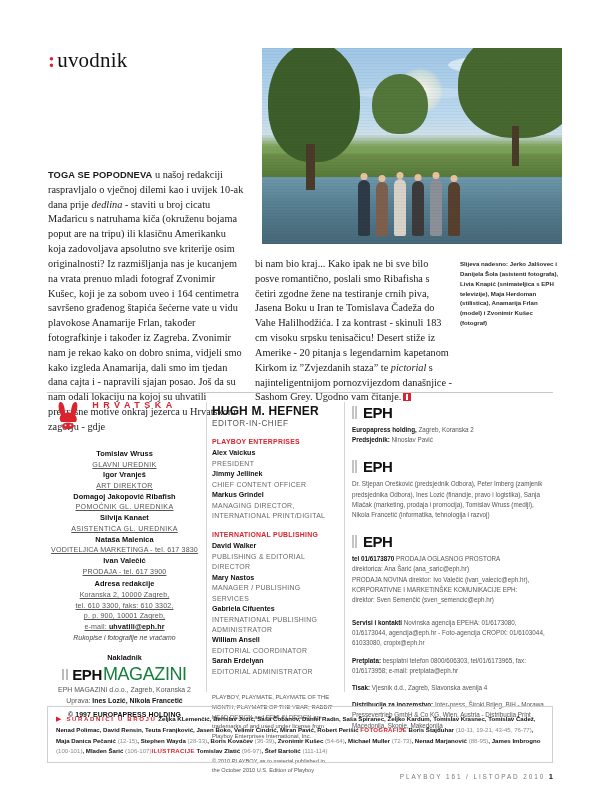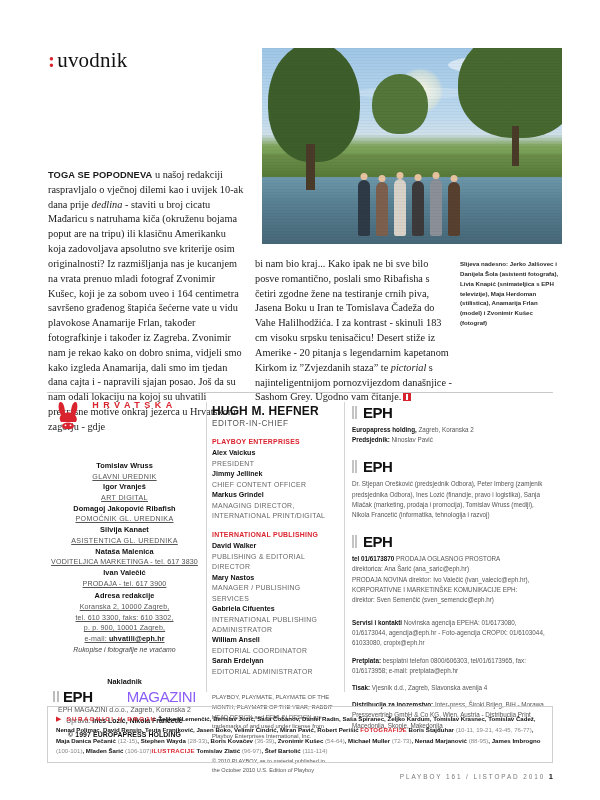--- a/index.html
+++ b/index.html
@@ -95,37 +95,37 @@
   .pb-word {
     font-family:"Liberation Sans", sans-serif; font-weight:700; font-size:25px;
     color:#d9232e; letter-spacing:-0.5px; line-height:30px; padding-left:20px;
   }
   .bunny { position:absolute; left:8px; top:1px; width:26px; height:28px; }
   .pb-sub {
     font-family:"Liberation Sans", sans-serif; font-weight:700; font-size:9px;
     color:#d9232e; letter-spacing:4.5px; margin-top:-2px; padding-left:20px;
   }
 
-  .staff { margin-top:25px; }
+  .staff { margin-top:13px; }
   .staff .nm { font-size:7.4px; font-weight:700; color:#111; line-height:1.45; letter-spacing:.05px;}
   .staff .rl { font-size:7.1px; color:#555; line-height:1.5; letter-spacing:.35px;text-decoration:underline; }
   .staff .rl.small { letter-spacing:.15px; }
   .staff .rl b { color:#111; font-weight:700; }
   .staff .it { font-size:6.9px; color:#444; font-style:italic; line-height:1.5; }
 
-  .naklad { margin-top:22px; }
+  .naklad { margin-top:10px; }
   .naklad .nm { font-size:7.3px; font-weight:700; color:#111; }
   .eph-magazini {
     display:flex; align-items:center; justify-content:center; gap:1px; margin-top:2px;
   }
   .eph-mark { display:inline-block; width:9px; height:11px; position:relative; }
   .eph-mark i { position:absolute; left:0; width:2px; height:11px; background:#bdbdbd; display:block;}
   .eph-mark i:nth-child(2){ left:3.5px; }
   .eph-bold { font-weight:700; font-size:15px; color:#111; letter-spacing:-0.4px; }
-  .eph-light { font-size:15px; color:#8b5cf6; letter-spacing:-0.4px;padding-left:33px; }
+  .eph-light { font-size:18px; color:#15803d; letter-spacing:-0.4px; }
   .naklad .rl { font-size:6.9px; color:#555; line-height:1.55; }
   .naklad .rl b { color:#111; }
   .copyline { font-size:6.9px; font-weight:700; color:#111; margin-top:5px; letter-spacing:.1px;}
 
   
   .hefner-nm { font-size:12px; font-weight:700; color:#111; letter-spacing:.15px; }
   .hefner-rl { font-size:8.2px; color:#555; letter-spacing:.5px; margin-top:1px; }
   .sect-head { font-size:6.9px; font-weight:700; color:#d9232e; letter-spacing:.25px; margin-top:10px; margin-bottom:3px; }
   .pl { font-size:7.1px; font-weight:700; color:#111; line-height:1.5; }
   .pr { font-size:6.9px; color:#666; line-height:1.5; letter-spacing:.3px; }
@@ -236,21 +236,21 @@
           <circle cx="10.5" cy="24.3" r="0.9" fill="#fff"></circle>
           <circle cx="15.5" cy="24.3" r="0.9" fill="#fff"></circle>
         </svg>
         <div class="pb-sub">HRVATSKA</div>
       </div>
 
       <div class="staff">
         <div class="nm">Tomislav Wruss</div>
         <div class="rl">GLAVNI UREDNIK</div>
         <div class="nm">Igor Vranješ</div>
-        <div class="rl">ART DIGITAL</div>
+        <div class="rl">ART DIREKTOR</div>
         <div class="nm">Domagoj Jakopović Ribafish</div>
         <div class="rl">POMOĆNIK GL. UREDNIKA</div>
         <div class="nm">Silvija Kanaet</div>
         <div class="rl">ASISTENTICA GL. UREDNIKA</div>
         <div class="nm">Nataša Malenica</div>
         <div class="rl small">VODITELJICA MARKETINGA - tel. 617 3830</div>
         <div class="nm">Ivan Valečić</div>
         <div class="rl small">PRODAJA - tel. 617 3900</div>
 
         <div class="nm" style="margin-top:2px;">Adresa redakcije</div>

